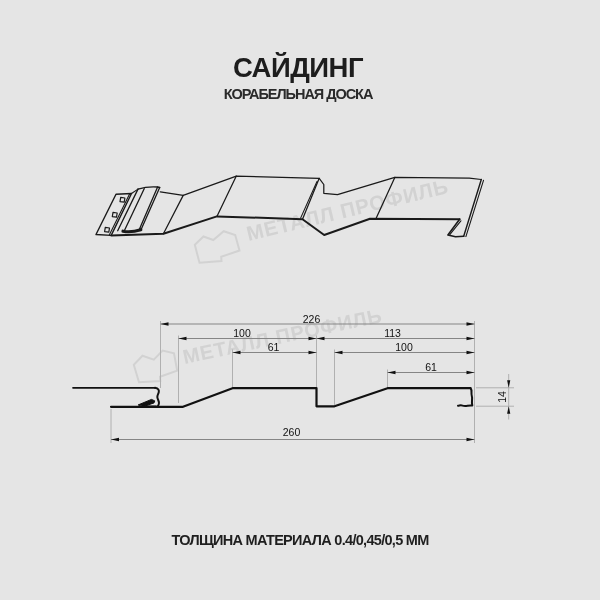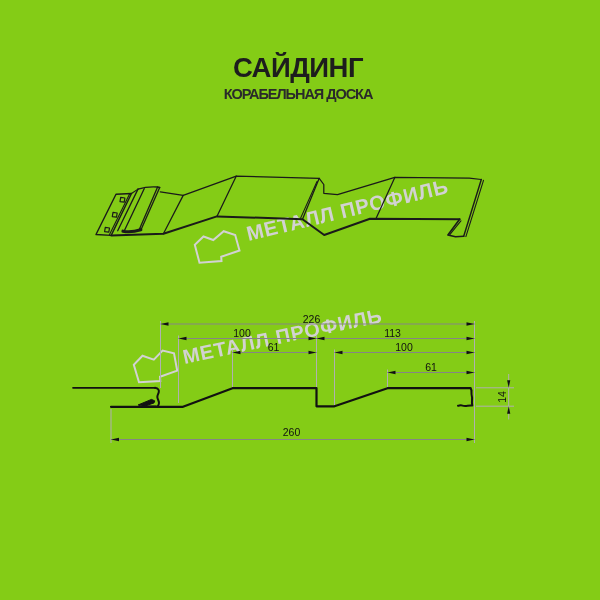--- a/index.html
+++ b/index.html
@@ -1,16 +1,16 @@
 <!DOCTYPE html>
 <html><head>
 <meta charset="utf-8">
 <style>
   html,body{margin:0;padding:0;background:#ffffff;}
-  #page{position:relative;width:600px;height:600px;background:#84cc16;overflow:hidden;
+  #page{position:relative;width:600px;height:600px;background:#e5e5e5;overflow:hidden;
         font-family:"Liberation Sans", sans-serif;}
   .t{position:absolute;white-space:nowrap;}
 </style>
 </head>
 <body>
 <div id="page">
 
   <div class="t" style="left:-2px;width:600px;text-align:center;top:54px;font-size:27.5px;font-weight:bold;color:#1d1d1d;letter-spacing:-0.5px;line-height:1;">САЙДИНГ</div>
 
   <div class="t" style="left:-2px;width:600px;text-align:center;top:87px;font-size:14.5px;font-weight:600;color:#2a2a2a;letter-spacing:-1.05px;line-height:1;">КОРАБЕЛЬНАЯ ДОСКА</div>
@@ -161,13 +161,14 @@
 
       <path stroke-width="2.2" d="M111,406.8 L183,406.8 L232.5,388.2 L316.5,388.2 L316.5,406.3 L334.5,406.3 L387.5,388.2 L470.5,388.2"></path>
 
       <path stroke-width="2" d="M470.5,388.2 C472.5,390.5 470.8,393 471.8,396 C472.8,399 471.2,401.5 472.3,405.4 L472.3,405.6 C468,405 466,406.9 462.5,405.6 C460.5,404.9 459.5,405.7 458,405.8"></path>
 
       <path stroke-width="1" fill="#111111" d="M138.5,404.8 L151.5,399.4 L154.8,400.9 L154,402.9 L143.5,406.6 Z"></path>
       <path stroke-width="2.4" d="M142.5,406.7 L156,406.7"></path>
     </g>
   </svg>
 
+  <div class="t" style="left:0;width:600px;text-align:center;top:532.5px;font-size:14.5px;font-weight:600;color:#1f1f1f;letter-spacing:-0.7px;line-height:1;">ТОЛЩИНА МАТЕРИАЛА 0.4/0,45/0,5 ММ</div>
 </div>
 
 </body></html>

